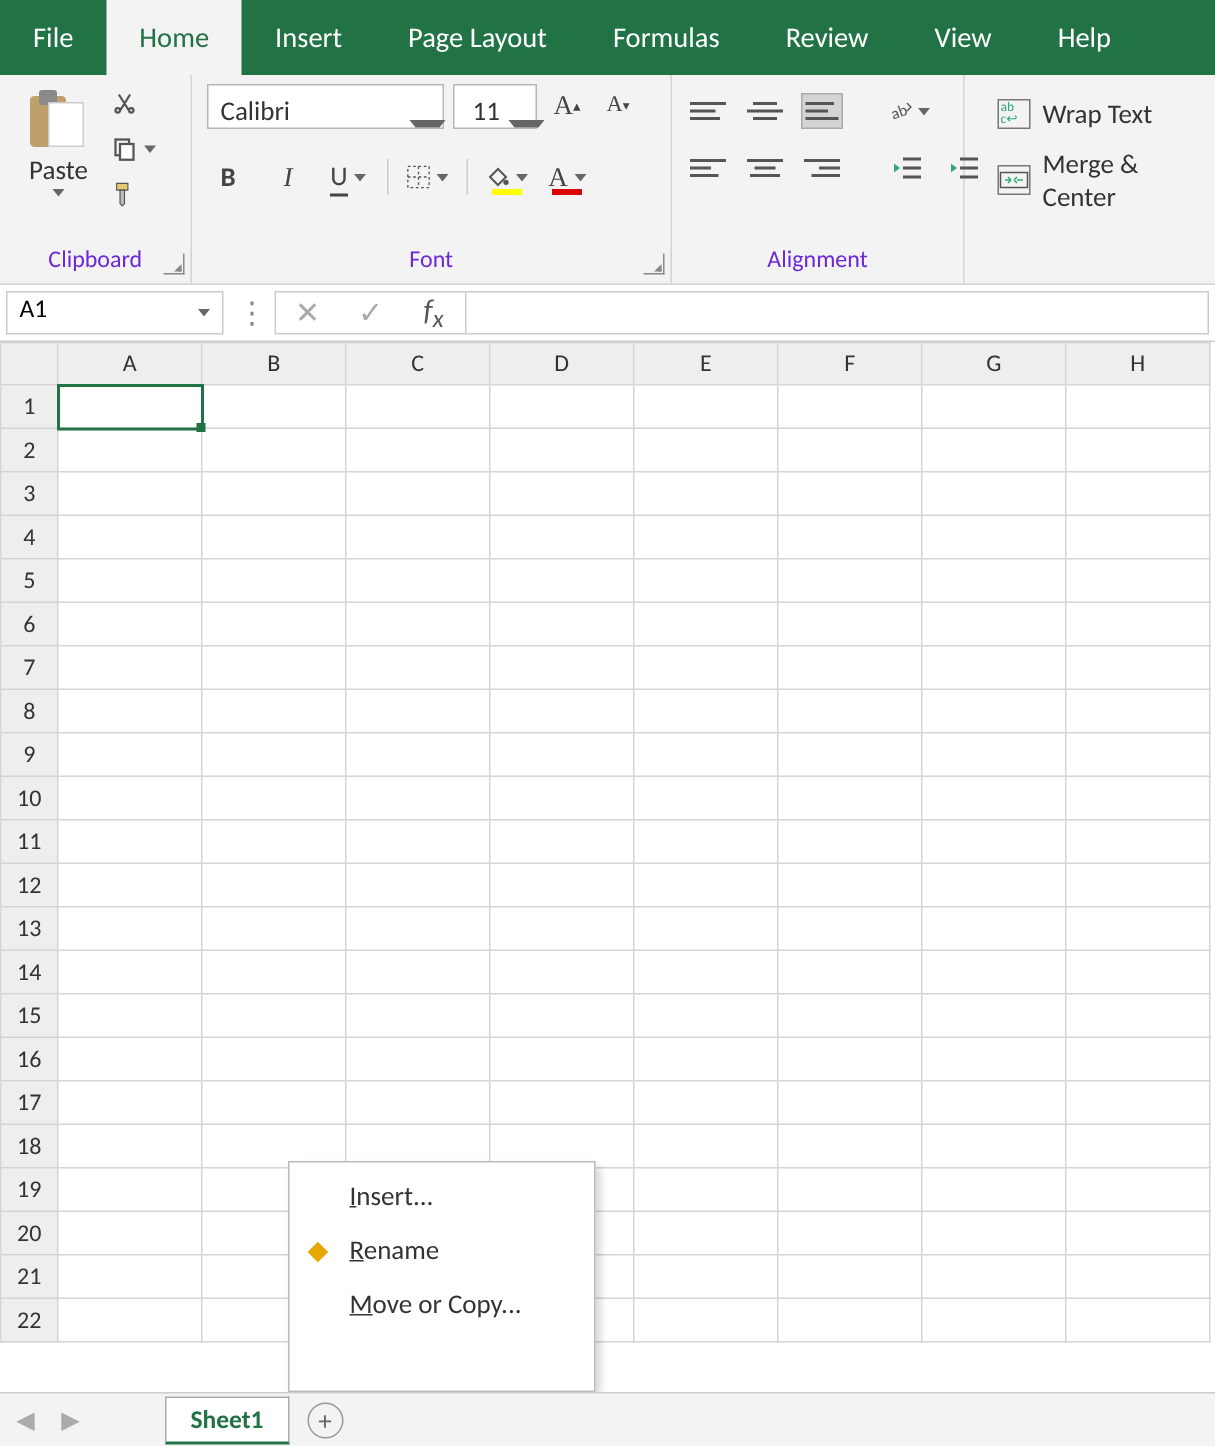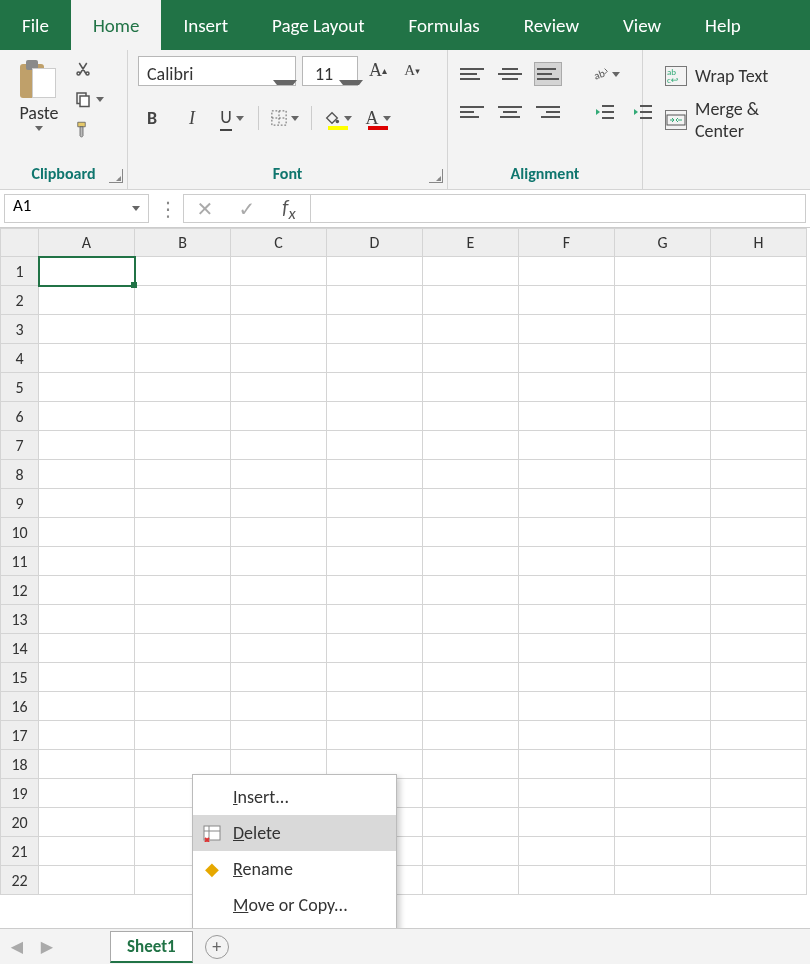--- a/index.html
+++ b/index.html
@@ -7,21 +7,21 @@
 
 
 .menubar{display:flex;height:50px;background:#217346;align-items:stretch;}
 .menubar .tab{padding:0 22px;display:flex;align-items:center;color:#fff;font-size:19px;cursor:pointer;}
 .menubar .tab.active{background:#f3f3f3;color:#217346;}
 
 
 .ribbon{height:140px;background:#f3f3f3;border-bottom:1px solid #d4d4d4;display:flex;}
 .group{border-right:1px solid #d4d4d4;padding:6px 10px 0 10px;display:flex;flex-direction:column;height:100%;position:relative;}
 .group-body{flex:1;display:flex;align-items:flex-start;gap:6px;}
-.group-label{text-align:center;font-size:16px;color:#0f766e;padding:4px 0 6px;position:relative;font-weight:bold;}
+.group-label{text-align:center;font-size:16px;color:#6d28d9;padding:4px 0 6px;position:relative;}
 .dlaunch{position:absolute;right:4px;bottom:6px;width:14px;height:14px;border:1px solid #888;border-top:none;border-left:none;}
 .dlaunch::after{content:"";position:absolute;right:1px;bottom:1px;width:0;height:0;border-left:5px solid transparent;border-top:5px solid transparent;border-right:5px solid #888;border-bottom:5px solid #888;transform:scale(.5);transform-origin:bottom right;}
 
 
 .clip-main{display:flex;flex-direction:column;align-items:center;gap:2px;width:58px;padding-top:2px;}
 .clipboard-icon{width:38px;height:42px;position:relative;}
 .clipboard-icon .board{position:absolute;left:0;top:6px;width:24px;height:34px;background:#bfa06a;border-radius:3px;}
 .clipboard-icon .clip{position:absolute;left:6px;top:2px;width:12px;height:10px;background:#8a8a8a;border-radius:2px;}
 .clipboard-icon .paper{position:absolute;left:12px;top:10px;width:24px;height:30px;background:#fff;border:1px solid #ccc;}
 .clip-side{display:flex;flex-direction:column;gap:8px;padding-top:2px;}
@@ -561,31 +561,20 @@
           <td class=""></td>
         </tr>
       </tbody>
     </table>
 
 <div class="ctxmenu">
   <div class="ctx-item">
     <div class="ctx-icon"></div>
         <span><span class="mn">I</span><span>nsert...</span></span>
   </div>
-  <div class="ctx-item hover">
-    <div class="ctx-icon">
-      <svg width="20" height="18" viewBox="0 0 20 18">
-            <rect x="2" y="2" width="16" height="14" fill="#fff" stroke="#888"></rect>
-            <line x1="2" y1="7" x2="18" y2="7" stroke="#888"></line>
-            <line x1="7" y1="2" x2="7" y2="16" stroke="#888"></line>
-            <path d="M3 14l4 4m0-4l-4 4" stroke="#d33" stroke-width="2"></path>
-          </svg>
-    </div>
-    <span><span class="mn">D</span><span>elete</span></span>
-  </div>
   <div class="ctx-item">
     <div class="ctx-icon" style="color:#e6a800">◆</div>
     <span><span class="mn">R</span><span>ename</span></span>
   </div>
   <div class="ctx-item">
     <div class="ctx-icon"></div>
         <span><span class="mn">M</span><span>ove or Copy...</span></span>
   </div>
   <div class="ctx-item">
     

